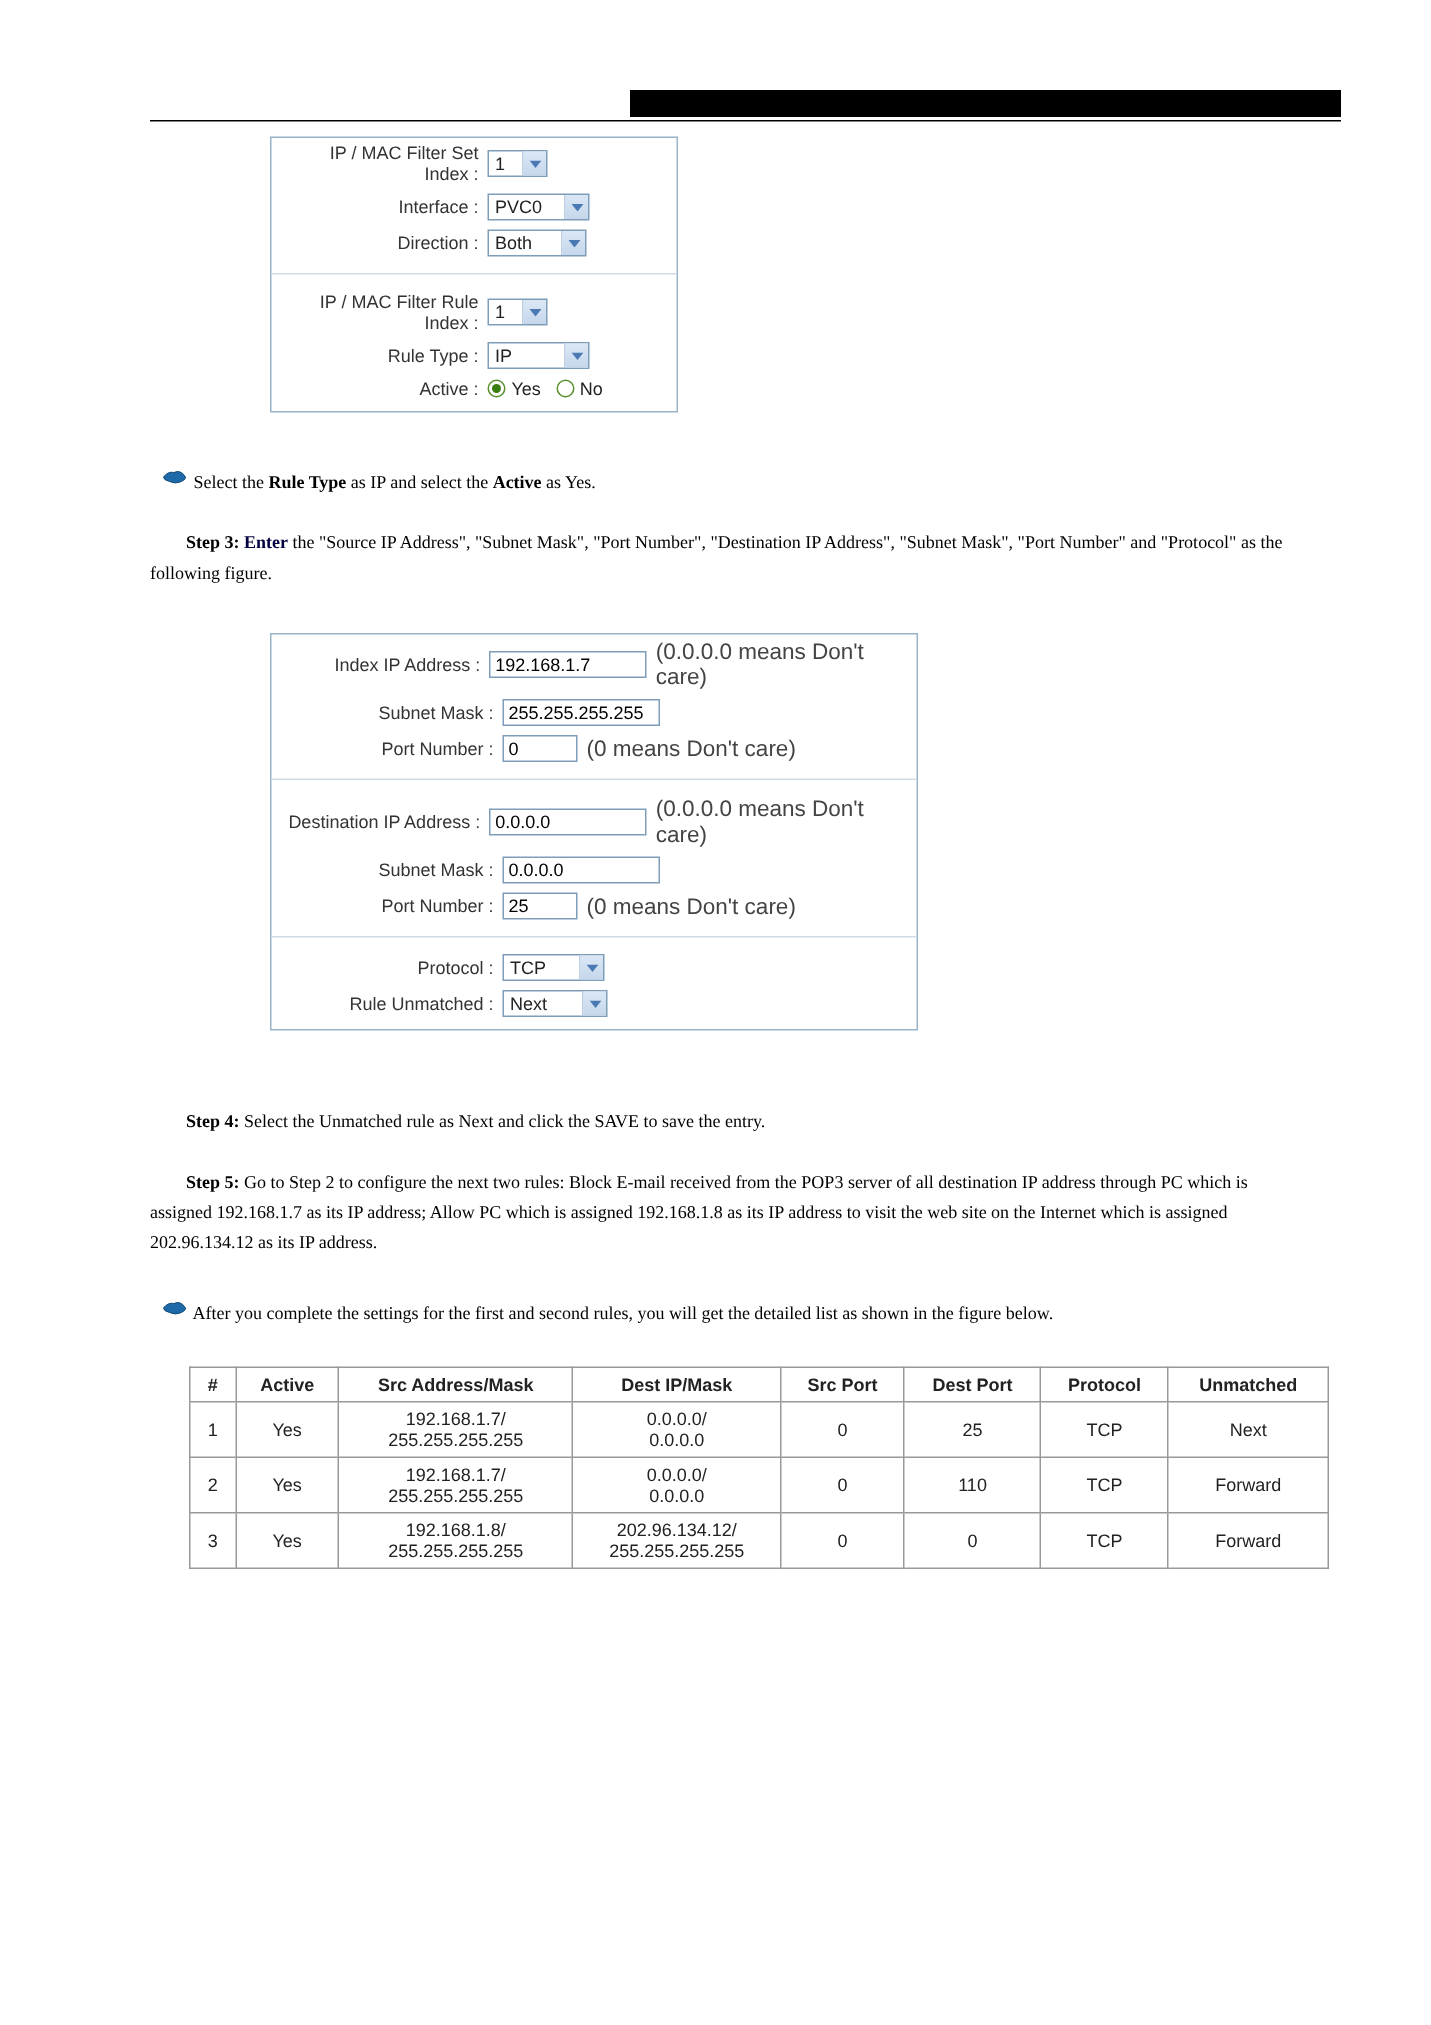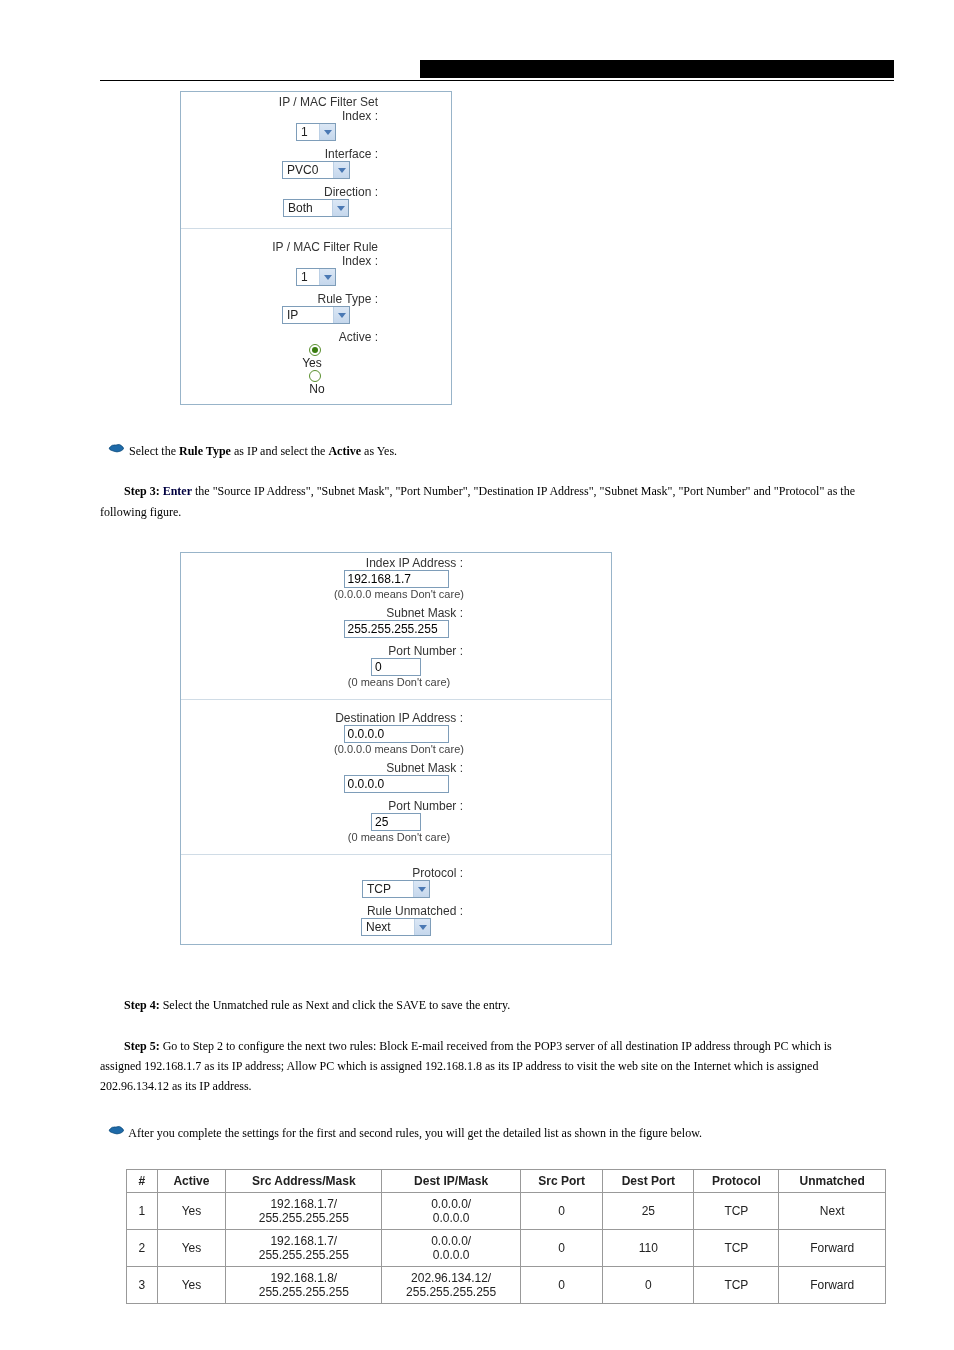--- a/index.html
+++ b/index.html
@@ -34,21 +34,20 @@
     font-size: 12px;
     color: #222;
     background: #fff;
   }
   .panel-group { margin: 0 0 36px 80px; width: 270px; }
   .panel-group2 { margin: 0 0 50px 80px; width: 430px; }
   .form-row {
     display: flex;
     align-items: center;
     padding: 3px 8px;
-    flex-direction: column;
   }
   .form-label {
     text-align: right;
     padding-right: 6px;
     color: #333;
   }
   .h-sep {
     border-top: 1px solid #d0dce6;
     margin: 8px 0;
   }
@@ -75,21 +74,21 @@
     width: 15px;
     height: 16px;
     margin-left: auto;
     background: linear-gradient(#dbe7f5, #c5d7ec);
     border-left: 1px solid #bcd0e5;
   }
   .xp-caret svg { display:block; }
   .xp-input {
     padding: 0 3px;
   }
-  .hint { font-size: 11px; color: #444; margin-left: 6px; }
+  .hint { font-size: 15px; color: #444; margin-left: 6px; }
 
   .radio-dot {
     display:inline-block; width:12px; height:12px; border:1px solid #5a8f2f; border-radius:50%;
     box-sizing:border-box; position:relative; margin-right:2px; vertical-align:middle;
   }
   .radio-dot.checked::after{
     content:""; position:absolute; left:2px; top:2px; width:6px; height:6px; border-radius:50%;
     background:#3a7d10;
   }
 

